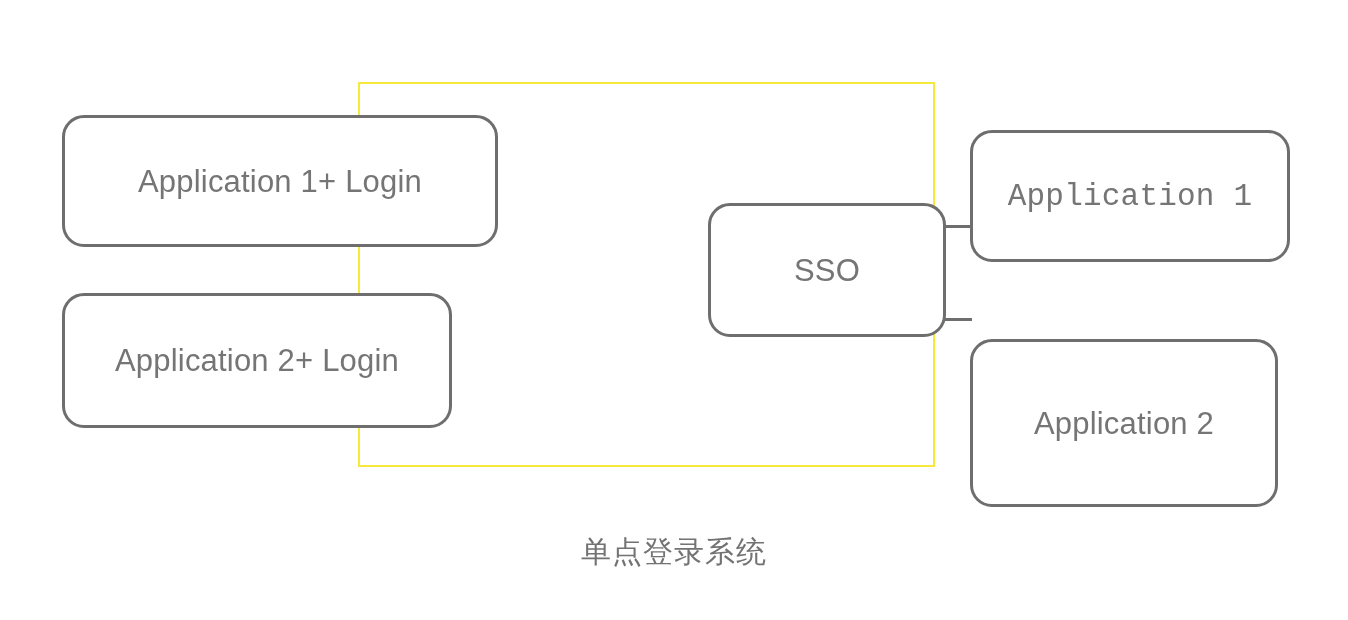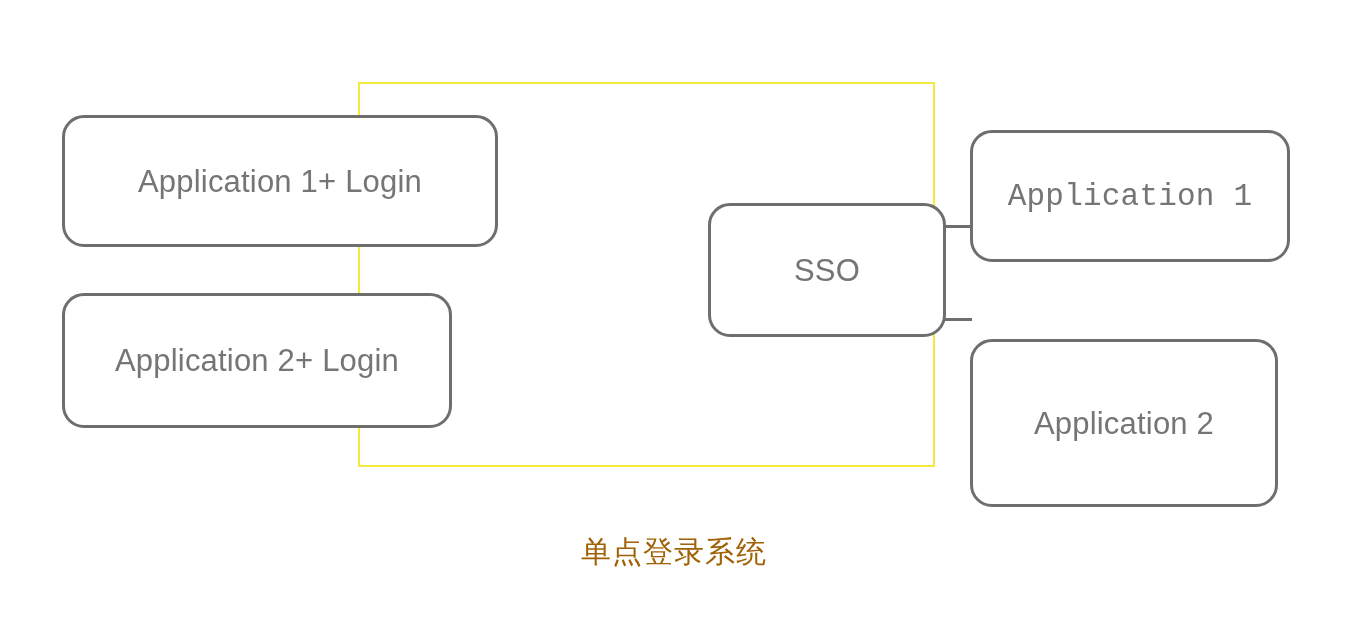--- a/index.html
+++ b/index.html
@@ -75,21 +75,21 @@
   #conn-to-app1    { left: 902px; top: 225px; width: 70px; height: 3px; }
   
   #conn-to-app2    { left: 902px; top: 318px; width: 70px; height: 3px; }
 
   #caption {
     position: absolute;
     left: 0;
     top: 534px;
     width: 1348px;
     text-align: center;
-    color: #a16207;
+    color: #737373;
     font-size: 30px;
     line-height: 1.2;
     letter-spacing: 1px;
   }
 </style>
 </head>
 <body>
 
 <div id="canvas">
 

